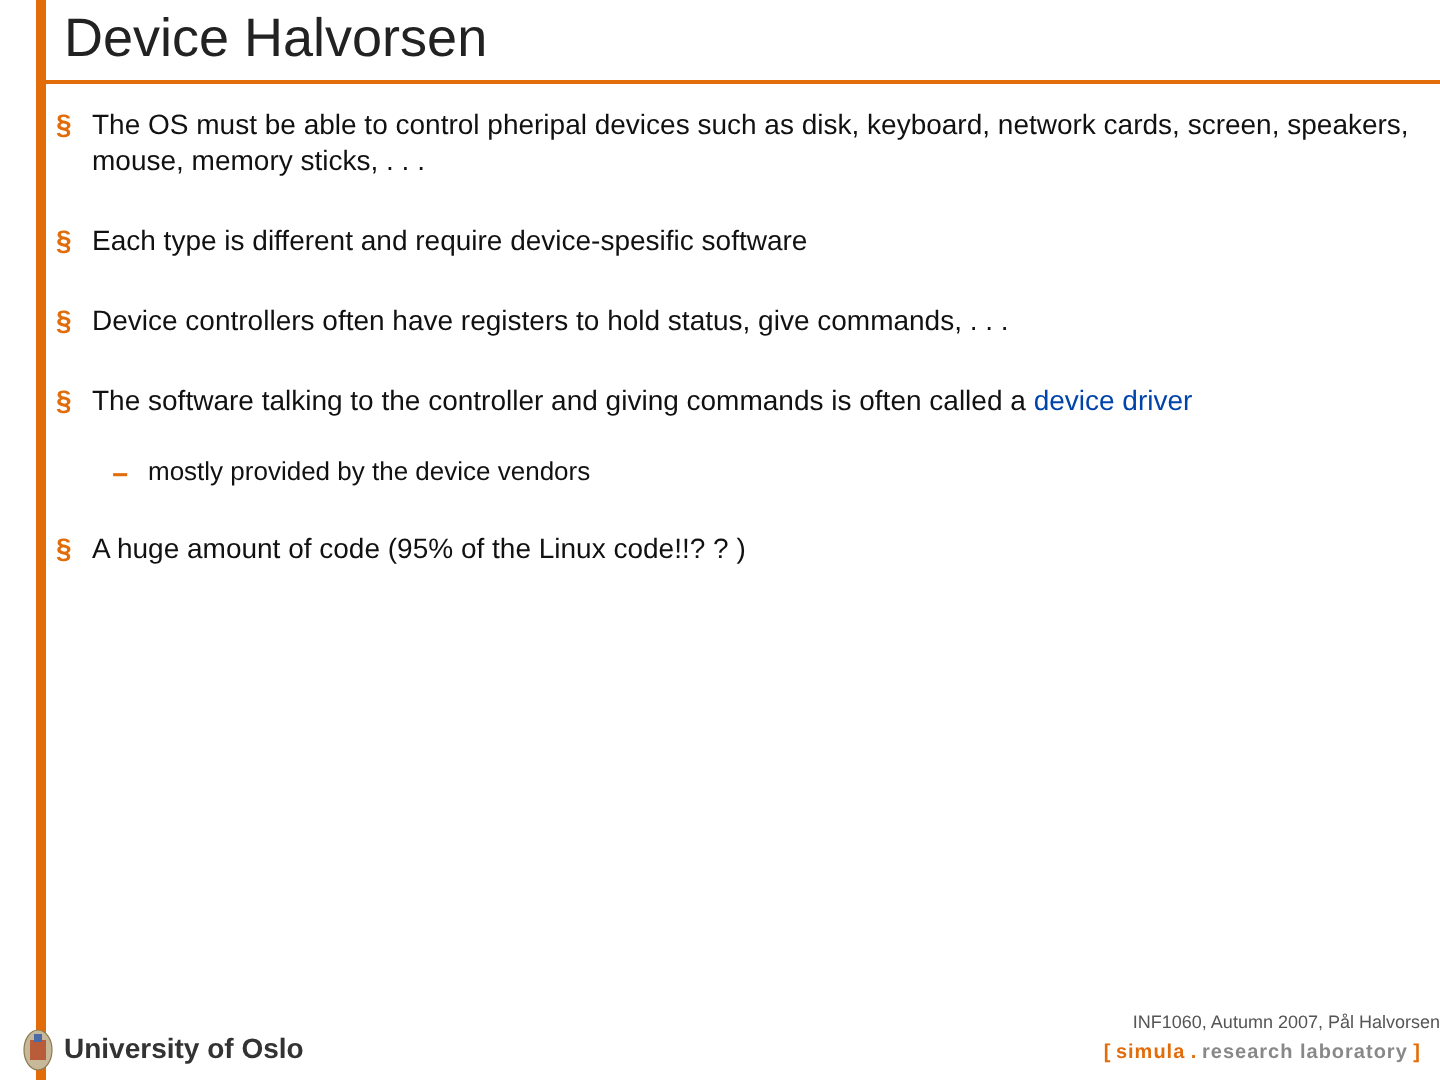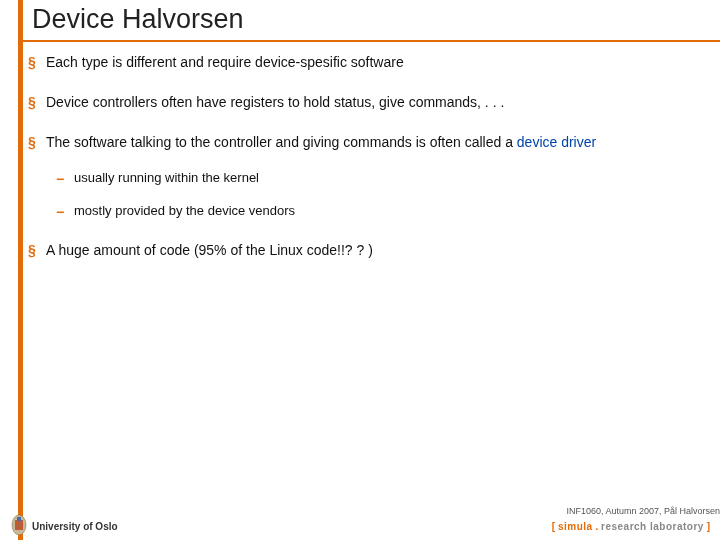--- a/index.html
+++ b/index.html
@@ -88,21 +88,21 @@
     position: absolute;
     left: 0;
     bottom: 0;
     width: 720px;
     height: 30px;
   }
   .footer-left {
     position: absolute;
     left: 32px;
     bottom: 8px;
-    font-size: 10px;
+    font-size: 14px;
     font-weight: 700;
     color: #333;
   }
   .crest {
     position: absolute;
     left: 10px;
     bottom: 4px;
     width: 18px;
     height: 22px;
   }
@@ -131,26 +131,26 @@
 </head>
 <body>
 
 <div class="left-rule"></div>
 
 <div class="title">Device Halvorsen</div>
 <div class="title-underline"></div>
 
 <div class="content">
   <ul class="top">
+    <li><span>The OS must be able to control pheripal devices such as disk, keyboard, network cards, screen, speakers, mouse, memory sticks, . . .</span></li>
     <li><span>Each type is different and require device-spesific software</span></li>
     <li><span>Device controllers often have registers to hold status, give commands, . . .</span></li>
     <li>
       <span>The software talking to the controller and giving commands is often called a </span><span class="blue">device driver</span>
       <ul class="sub">
-        <li><span>usually running within the kernel</span></li>
         <li><span>mostly provided by the device vendors</span></li>
       </ul>
     </li>
     <li><span>A huge amount of code (95% of the Linux code!!? ? )</span></li>
   </ul>
 </div>
 
 <div class="footer">
   <svg class="crest" viewBox="0 0 18 22">
     <ellipse cx="9" cy="11" rx="7" ry="10" fill="#c7b89a" stroke="#8a7a50" stroke-width="0.6"></ellipse>

